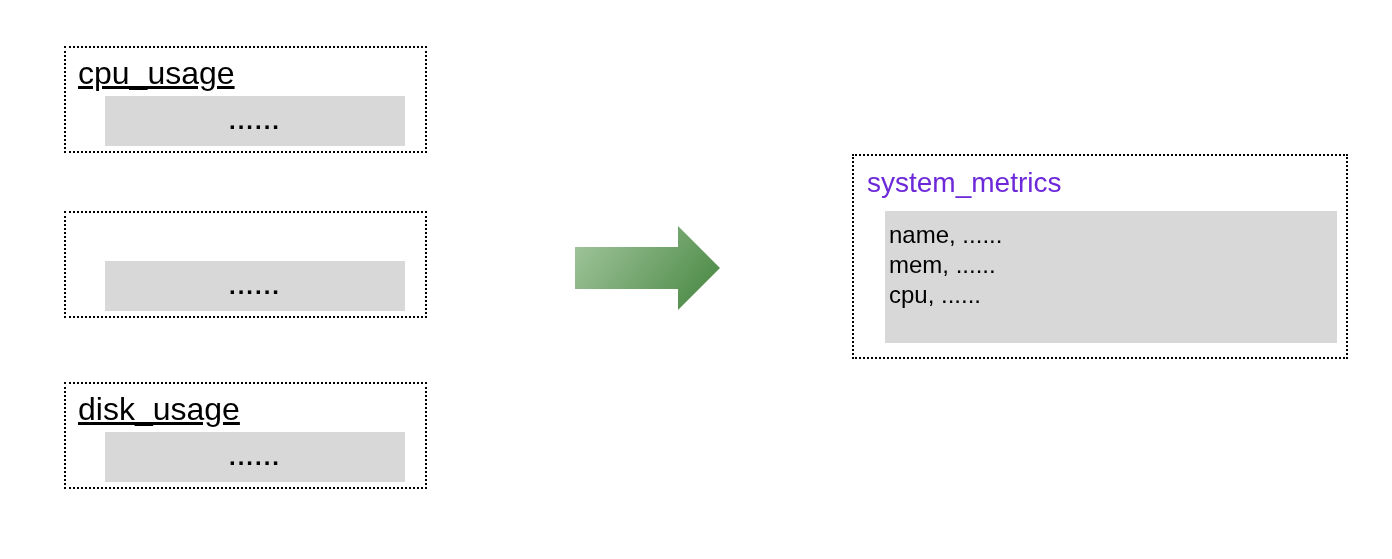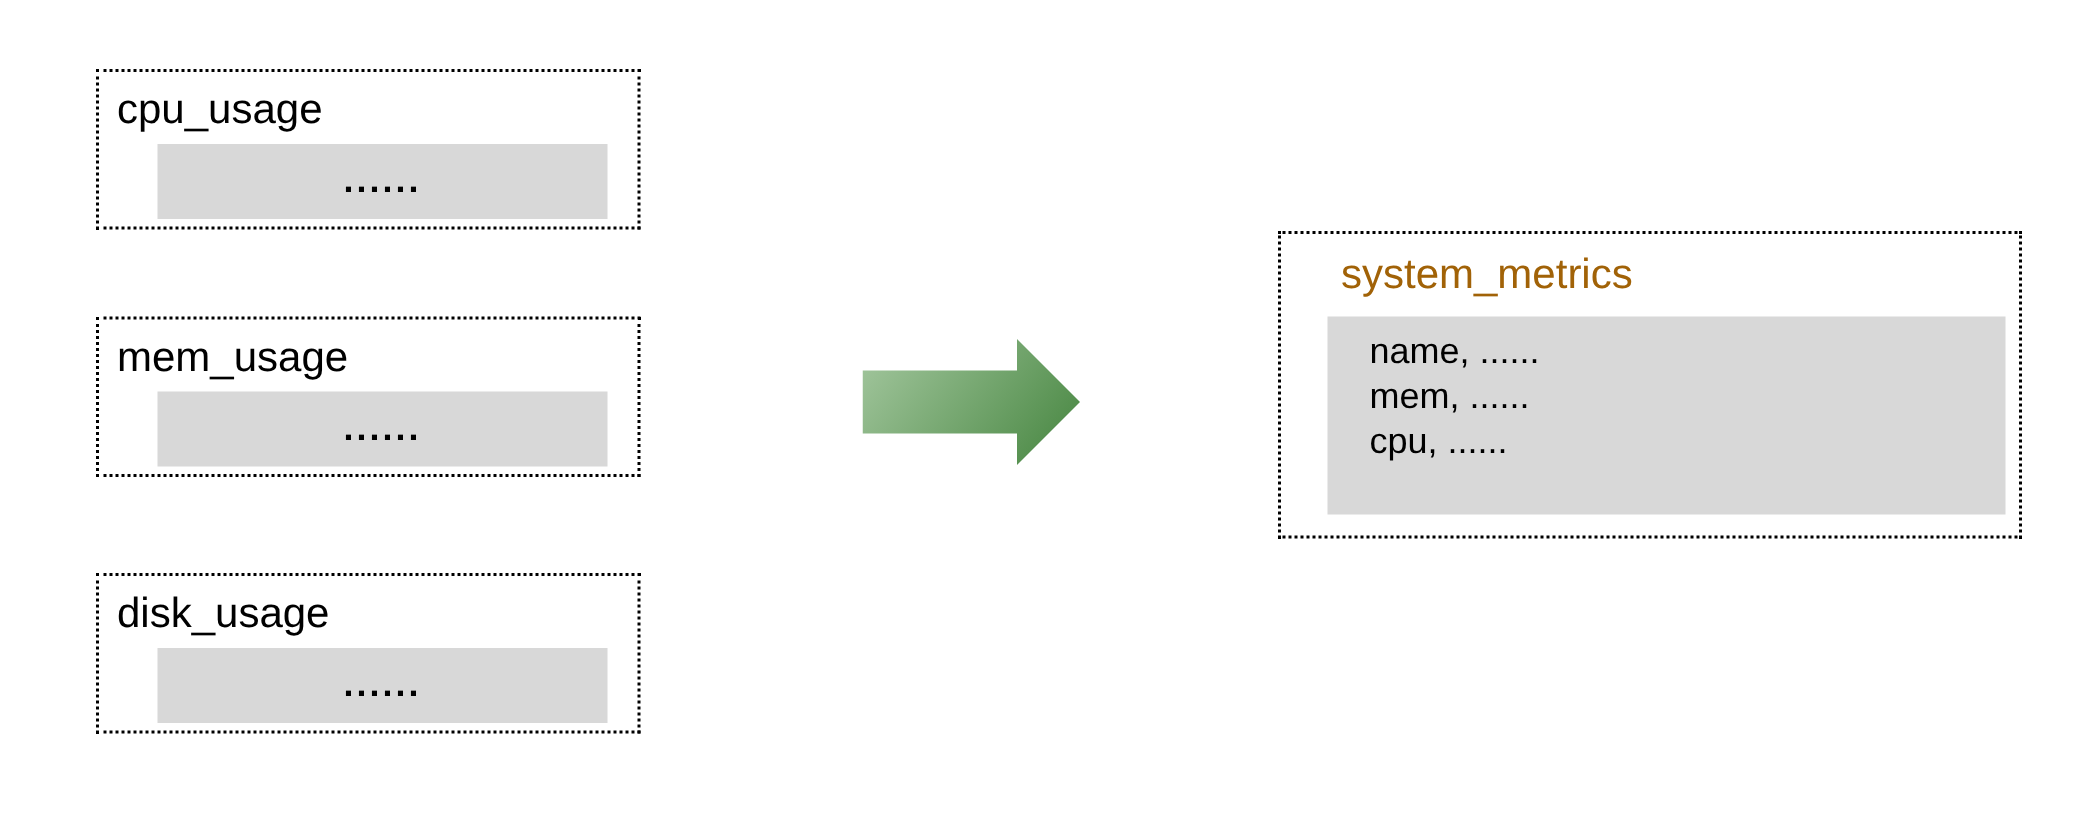--- a/index.html
+++ b/index.html
@@ -23,24 +23,25 @@
   }
   .src-table {
     left: 64px;
     width: 363px;
     height: 107px;
   }
   .src-table .table-title {
     position: absolute;
     left: 12px;
     top: 8px;
-    font-size: 28px;
+    font-size: 32px;
     line-height: 34px;
     color: #000000;
     white-space: nowrap;
+    text-decoration: underline;
   }
   .src-table .table-bar {
     position: absolute;
     left: 39px;
     top: 48px;
     width: 300px;
     height: 50px;
     background: #d8d8d8;
     text-align: center;
     line-height: 50px;
@@ -61,56 +62,54 @@
     top: 154px;
     width: 496px;
     height: 205px;
   }
   .result-table .table-title {
     position: absolute;
     left: 13px;
     top: 10px;
     font-size: 28px;
     line-height: 34px;
-    color: #a16207;
+    color: #6d28d9;
     white-space: nowrap;
-    margin-left: 27px;
   }
   .result-table .result-body {
     position: absolute;
     left: 31px;
     top: 55px;
     width: 452px;
     height: 132px;
     background: #d8d8d8;
     padding-top: 9px;
     box-sizing: border-box;
   }
   .result-table .row {
-    padding-left: 28px;
+    padding-left: 4px;
     font-size: 24px;
     line-height: 30px;
     color: #000000;
     white-space: nowrap;
   }
 </style>
 </head>
 <body>
 
 <div class="canvas">
 
   <div class="box src-table" style="top:46px">
     <div class="table-title">cpu_usage</div>
     <div class="table-bar">
       <span>......</span>
     </div>
   </div>
 
   <div class="box src-table" style="top:211px">
-    <div class="table-title">mem_usage</div>
     <div class="table-bar">
       <span>......</span>
     </div>
   </div>
 
   <div class="box src-table" style="top:382px">
     <div class="table-title">disk_usage</div>
     <div class="table-bar">
       <span>......</span>
     </div>

